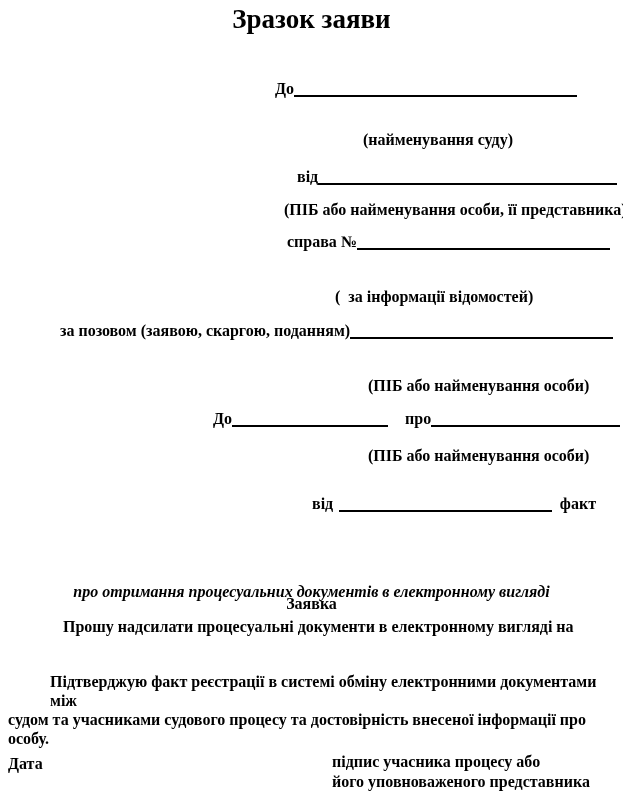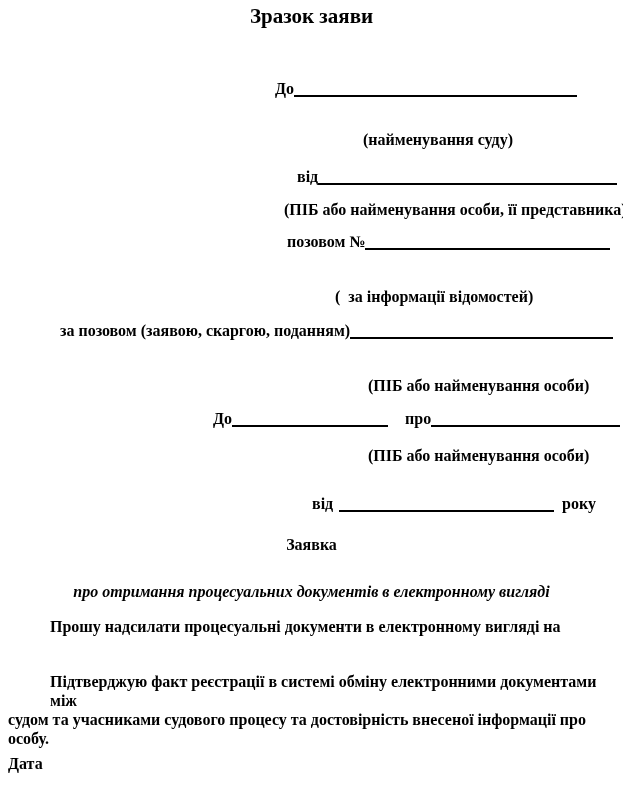--- a/index.html
+++ b/index.html
@@ -12,21 +12,21 @@
     font-weight: bold;
     color: #000000;
     font-size: 16px;
     overflow: hidden;
   }
   .title {
     position: absolute;
     left: 0; right: 0; top: 4px;
     margin: 0;
     text-align: center;
-    font-size: 21px;
+    font-size: 27px;
     font-weight: bold;
   }
   .row {
     position: absolute;
     display: flex;
     align-items: flex-start;
     height: 19px;
     line-height: 19px;
     white-space: pre;
   }
@@ -61,23 +61,23 @@
   .cap-court    { left: 363px; top: 130px; }
   .row-vid      { left: 297px; right: 6px;  top: 167px; }
   .cap-pib-rep  { left: 284px; top: 200px; }
   .row-sprava   { left: 287px; right: 13px; top: 232px; }
   .cap-zanayav  { left: 335px; top: 287px; }
   .row-pozov    { left: 60px;  right: 10px; top: 321px; }
   .cap-pib1     { left: 368px; top: 376px; }
   .row-dopro    { left: 213px; right: 3px;  top: 409px; }
   .cap-pib2     { left: 368px; top: 446px; }
   .row-vidroku  { left: 312px; right: 27px; top: 494px; }
-  .head1        { top: 535px; }
+  .head1        { top: 594px; }
   .head2        { top: 582px; font-style: italic; }
-  .para1        { top: 617px; }
+  .para1        { top: 617px; margin-left: 13px; }
   .para2        { top: 672px; }
 
   .gap-pro { margin-left: 17px; }
   .gap-sp  { margin-left: 6px; }
   .gap-roku{ margin-left: 8px; }
   .blank-dopro1 { width: 156px; }
 </style>
 </head>
 <body>
 
@@ -91,21 +91,21 @@
   </div>
   <div class="caption cap-court">(найменування суду)</div>
 
   <div class="row row-vid">
     <span>від</span>
     <span class="blank"></span>
   </div>
   <div class="caption cap-pib-rep">(ПІБ або найменування особи, її представника)</div>
 
   <div class="row row-sprava">
-    <span>позовом №</span>
+    <span>справа №</span>
     <span class="blank"></span>
   </div>
   <div class="caption cap-zanayav">(  за інформації відомостей)</div>
 
   <div class="row row-pozov">
     <span>за позовом (заявою, скаргою, поданням)</span>
     <span class="blank"></span>
   </div>
   <div class="caption cap-pib1">(ПІБ або найменування особи)</div>
 
@@ -113,30 +113,34 @@
     <span>До</span>
     <span class="blank fixed blank-dopro1"></span>
     <span class="gap-pro">про</span>
     <span class="blank"></span>
   </div>
   <div class="caption cap-pib2">(ПІБ або найменування особи)</div>
 
   <div class="row row-vidroku">
     <span>від</span>
     <span class="blank gap-sp"></span>
-    <span class="gap-roku">року</span>
+    <span class="gap-roku">факт</span>
   </div>
 
   <div class="center-line head1">Заявка</div>
   <div class="center-line head2">про отримання процесуальних документів в електронному вигляді</div>
 
   <div class="para para1">
     <div class="indent">Прошу надсилати процесуальні документи в електронному вигляді на</div>
   </div>
 
   <div class="para para2">
     <div class="indent">Підтверджую факт реєстрації в системі обміну електронними документами між</div>
     <div>судом та учасниками судового процесу та достовірність внесеної інформації про особу.</div>
   </div>
 
   <div class="footer-date">Дата</div>
+  <div class="footer-sign">
+    <div>підпис учасника процесу або</div>
+    <div>його уповноваженого представника</div>
+  </div>
 
 </div>
 
 </body></html>

